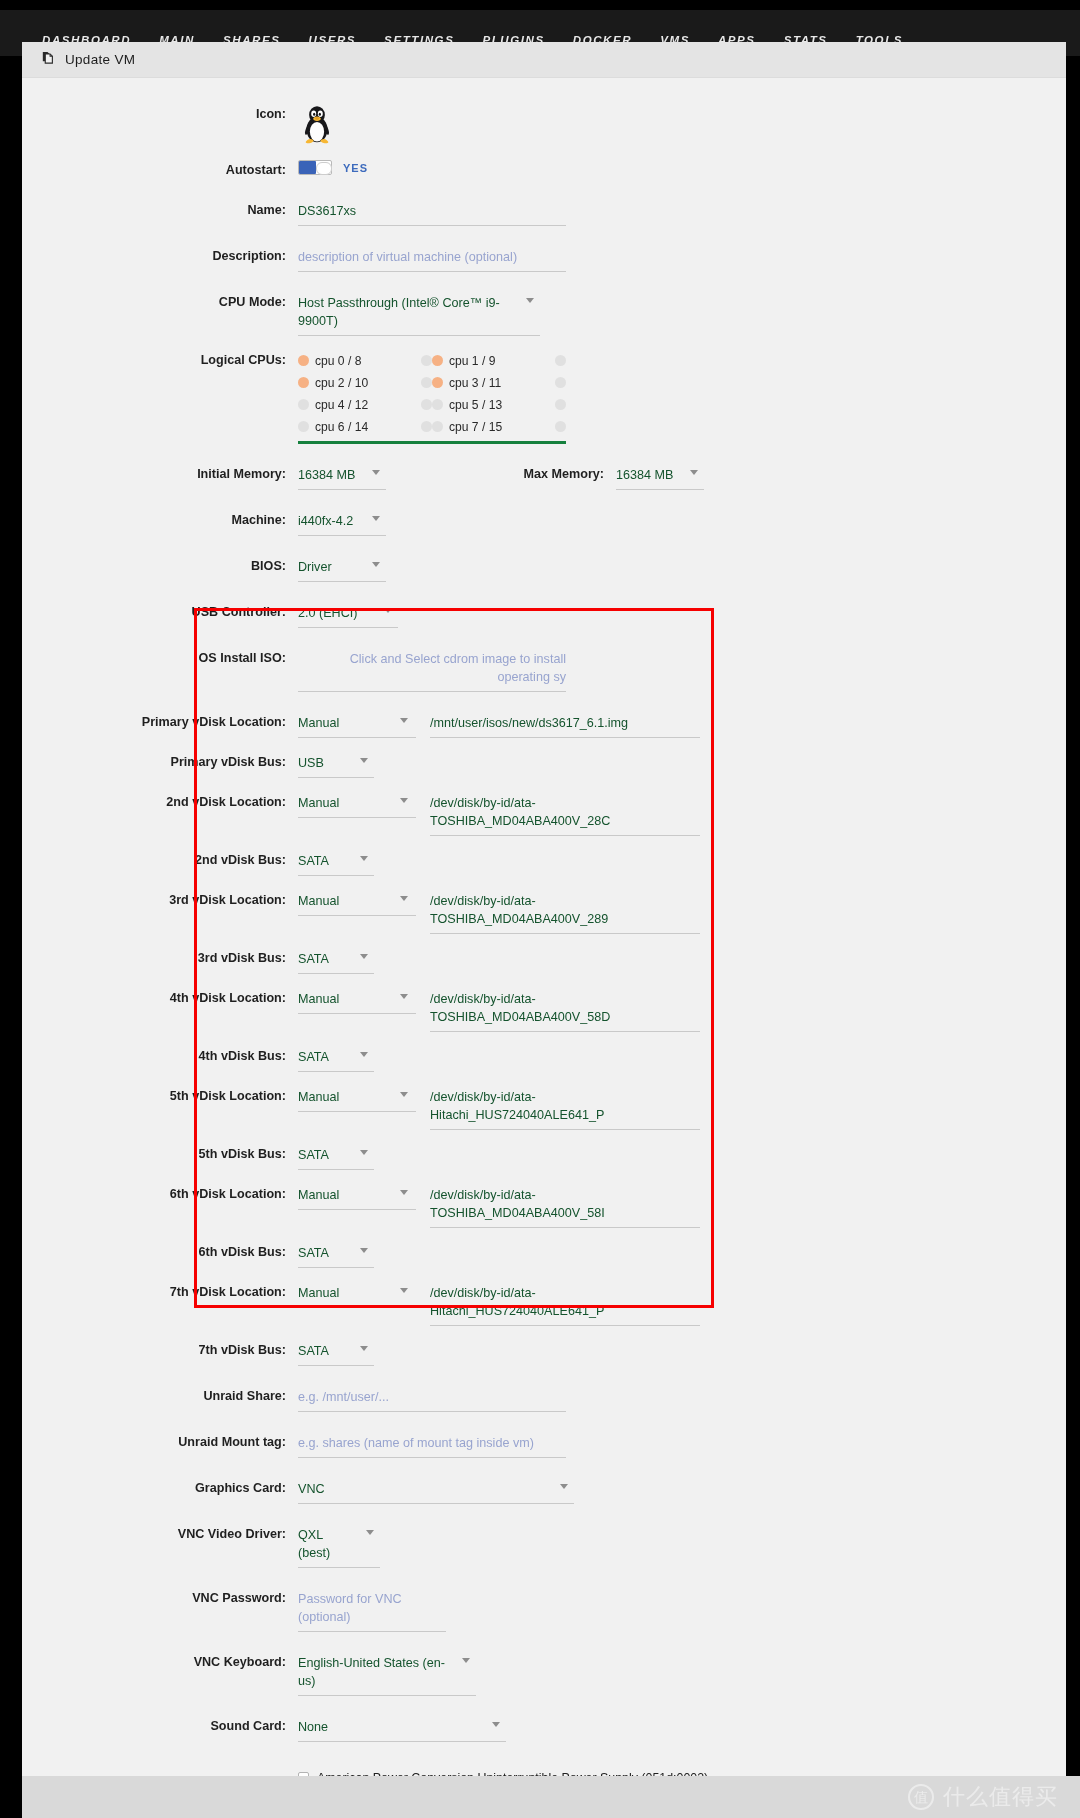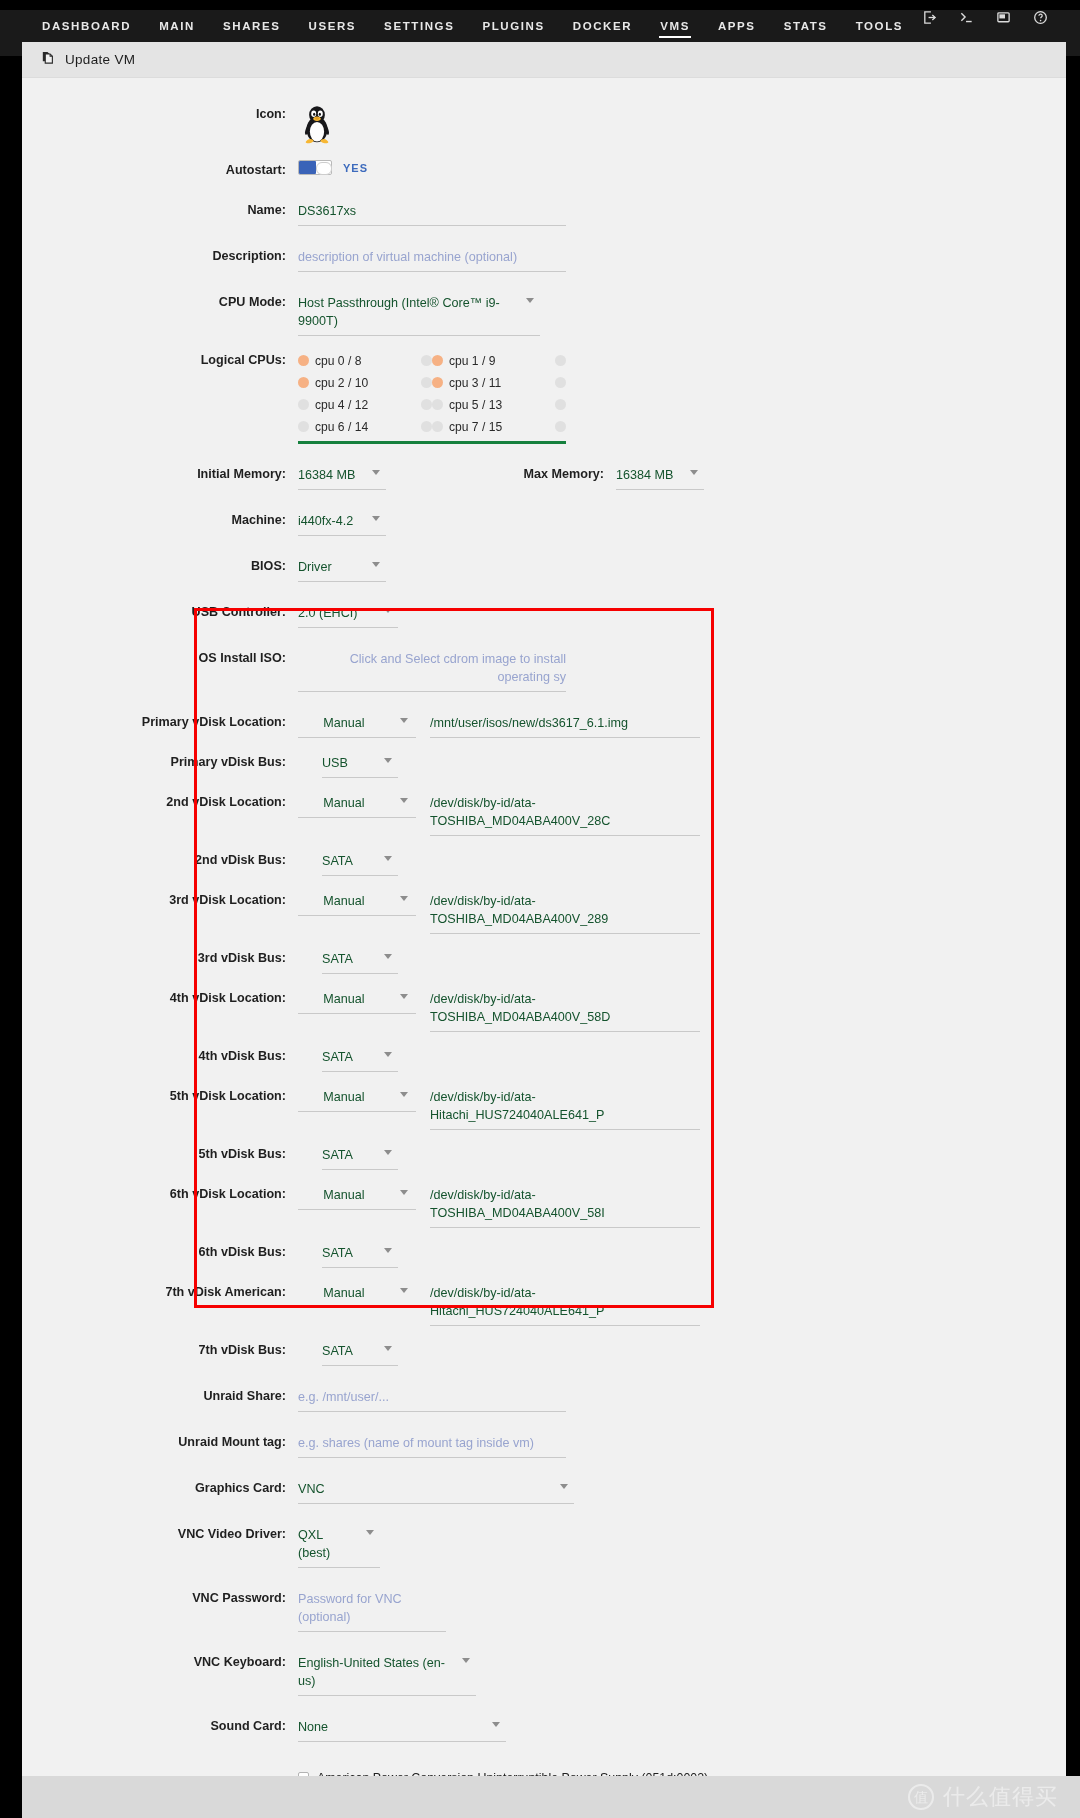--- a/index.html
+++ b/index.html
@@ -8,21 +8,21 @@
     background: #000;
     font-family: "Liberation Sans", sans-serif;
     overflow: hidden;
   }
   .page { position: relative; width: 1080px; height: 1818px; background: #000; }
 
   
   .topbar {
     position: absolute; top: 10px; left: 0; right: 0; height: 46px;
     background: #1a1a1a;
-    display: flex; align-items: flex-start;
+    display: flex; align-items: flex-end; font-style: italic;
   }
   .nav-items { display: flex; align-items: center; padding-left: 28px; gap: 0; }
   .nav-item {
     color: #e8e8e8; font-size: 11.5px; letter-spacing: 1.6px;
     font-weight: 600; padding: 0 14px; line-height: 32px;
     position: relative; cursor: pointer; white-space: nowrap;
   }
   .nav-item.active::after {
     content: ""; position: absolute; left: 13px; right: 13px; bottom: 4px;
     height: 2px; background: #fff;
@@ -74,22 +74,22 @@
 
   
   .w-name   { width: 268px; }
   .w-desc   { width: 268px; }
   .w-cpumode{ width: 242px; }
   .w-mem    { width: 88px; }
   .w-mach   { width: 88px; }
   .w-bios   { width: 88px; }
   .w-usbc   { width: 100px; }
   .w-iso    { width: 268px; text-align: right; }
-  .w-loc    { width: 118px; text-align: center; }
-  .w-bus    { width: 76px; margin-left: 24px; }
+  .w-loc    { width: 118px; }
+  .w-bus    { width: 76px; }
   .w-path   { width: 270px; }
   .w-share  { width: 268px; }
   .w-gfx    { width: 276px; }
   .w-vdrv   { width: 82px; }
   .w-vpass  { width: 148px; }
   .w-vkbd   { width: 178px; }
   .w-snd    { width: 208px; }
 
   
   .tux { width: 38px; height: 42px; display: block; }
@@ -590,21 +590,21 @@
               <span class="cap">SATA</span>
             </div>
             <span class="caret"></span>
           </div>
         </div>
       </div>
 
       <div class="gap-s"></div>
 
       <div class="row">
-        <div class="lbl">7th vDisk American:</div>
+        <div class="lbl">7th vDisk Location:</div>
         <div class="fld" style="display:flex;">
           <div class="sel">
             <div class="uline w-loc">
               <span class="cap">Manual</span>
             </div>
             <span class="caret wide"></span>
           </div>
           <div class="uline w-path" style="margin-left:14px;">/dev/disk/by-id/ata-Hitachi_HUS724040ALE641_P</div>
         </div>
       </div>

